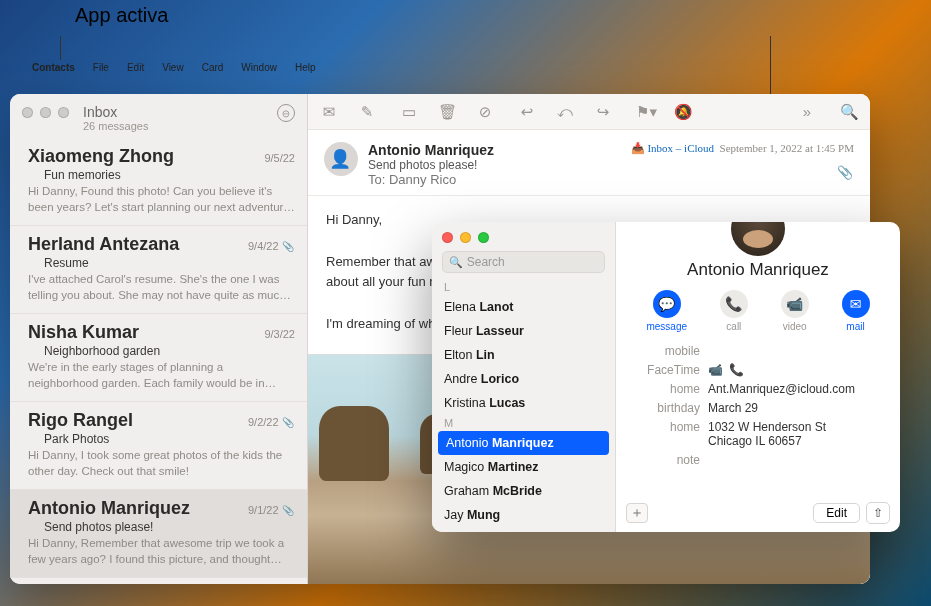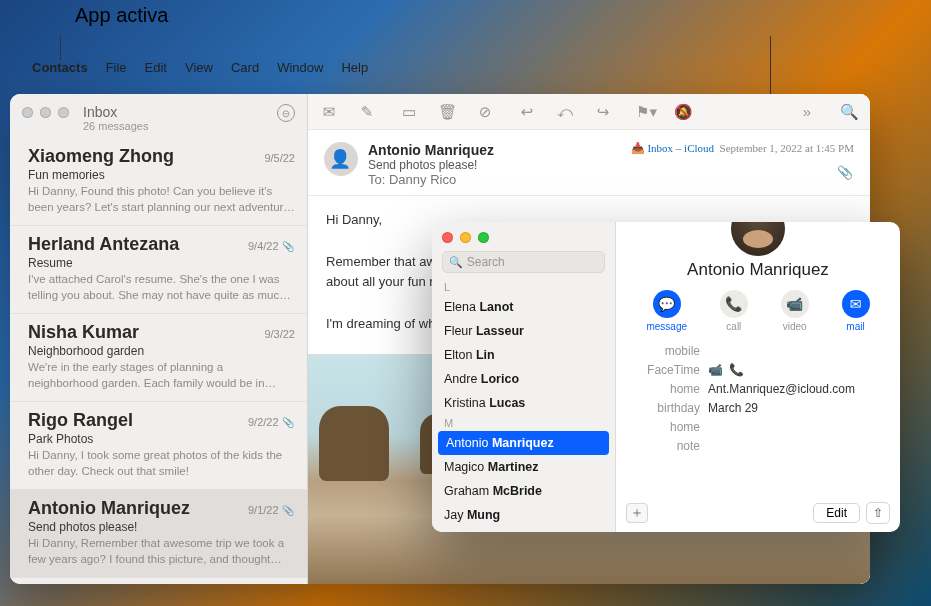--- a/index.html
+++ b/index.html
@@ -12,21 +12,21 @@
 .callout-labels { position: absolute; top: 4px; left: 0; right: 0; height: 40px; }
 .callout { position: absolute; font-size: 20px; color: #000; }
 .callout-1 { left: 75px; top: 0; }
 .callout-2 { left: 380px; top: 0; }
 .callout-line { position: absolute; background: #333; width: 1px; }
 .line-1 { left: 60px; top: 32px; height: 24px; }
 .line-2 { left: 770px; top: 32px; height: 196px; }
 
 .menubar { position: absolute; top: 55px; left: 0; right: 0; height: 24px;
   padding: 0 14px; display: flex; align-items: center; gap: 18px;
-  font-size: 13px; color: #222; }
+  font-size: 10px; color: #222; }
 .apple-logo { font-size: 15px; }
 .menubar .bold { font-weight: 600; }
 
 .mail-window { position: absolute; left: 10px; top: 94px; width: 860px; height: 490px;
   background: #fff; border-radius: 10px; overflow: hidden;
   box-shadow: 0 20px 50px rgba(0,0,0,.35); display: flex; }
 .mail-sidebar { width: 298px; background: #f1efee; display: flex; flex-direction: column; border-right: 1px solid #d7d4d2; }
 .mail-sb-head { padding: 10px 12px 6px; display: flex; align-items: flex-start; }
 .traffic { display: flex; gap: 7px; margin-right: 14px; margin-top: 3px; }
 .dot { width: 11px; height: 11px; border-radius: 50%; background: #ccc; border: .5px solid rgba(0,0,0,.15); }
@@ -35,21 +35,21 @@
 .inbox-title .s { font-size: 11px; color: #9a9691; }
 .filter-icon { width: 18px; height: 18px; border: 1.5px solid #9a9691; border-radius: 50%;
   display: flex; align-items: center; justify-content: center; font-size: 10px; color: #9a9691; }
 
 .msg-list { overflow-y: auto; }
 .msg { padding: 8px 12px 10px 18px; border-bottom: 1px solid #e3e0dd; cursor: default; }
 .msg.selected { background: #e0dddb; }
 .msg-row1 { display: flex; justify-content: space-between; align-items: baseline; }
 .msg-from { font-weight: 600; font-size: 18px; color: #2b2a29; }
 .msg-date { font-size: 11px; color: #8f8b87; }
-.msg-subj { font-size: 12px; color: #3a3835; margin-top: 1px; }
+.msg-subj { font-size: 12px; color: #3a3835; margin-top: 1px; margin-left: 16px; }
 .msg-prev { font-size: 11.5px; color: #8f8b87; line-height: 1.35; margin-top: 2px;
   display: -webkit-box; -webkit-line-clamp: 2; -webkit-box-orient: vertical; overflow: hidden; }
 .clip { font-size: 10px; color: #9a9691; margin-left: 4px; }
 
 .mail-main { flex: 1; display: flex; flex-direction: column; background: #fff; }
 .mail-toolbar { height: 36px; border-bottom: 1px solid #e7e4e2; display: flex; align-items: center;
   padding: 0 12px; gap: 24px; color: #9a9691; font-size: 15px; background: #f6f5f3; }
 .tb-group { display: flex; gap: 20px; }
 .tb-icon { width: 18px; text-align: center; cursor: default; }
 .tb-spacer { flex: 1; }
@@ -327,20 +327,21 @@
       <div class="c-field">
           <div class="c-label">home</div>
           <div class="c-value">Ant.Manriquez@icloud.com</div>
         </div>
       <div class="c-field">
           <div class="c-label">birthday</div>
           <div class="c-value">March 29</div>
         </div>
       <div class="c-field">
           <div class="c-label">home</div>
+          <div class="c-value"><span>1032 W Henderson St</span><br><span>Chicago IL 60657</span></div>
         </div>
       <div class="c-field">
           <div class="c-label">note</div>
           <div class="c-value"></div>
         </div>
     </div>
     <div class="c-bottom">
       <div class="c-add">＋</div>
       <button class="c-btn">Edit</button>
       <div class="c-share">⇧</div>

